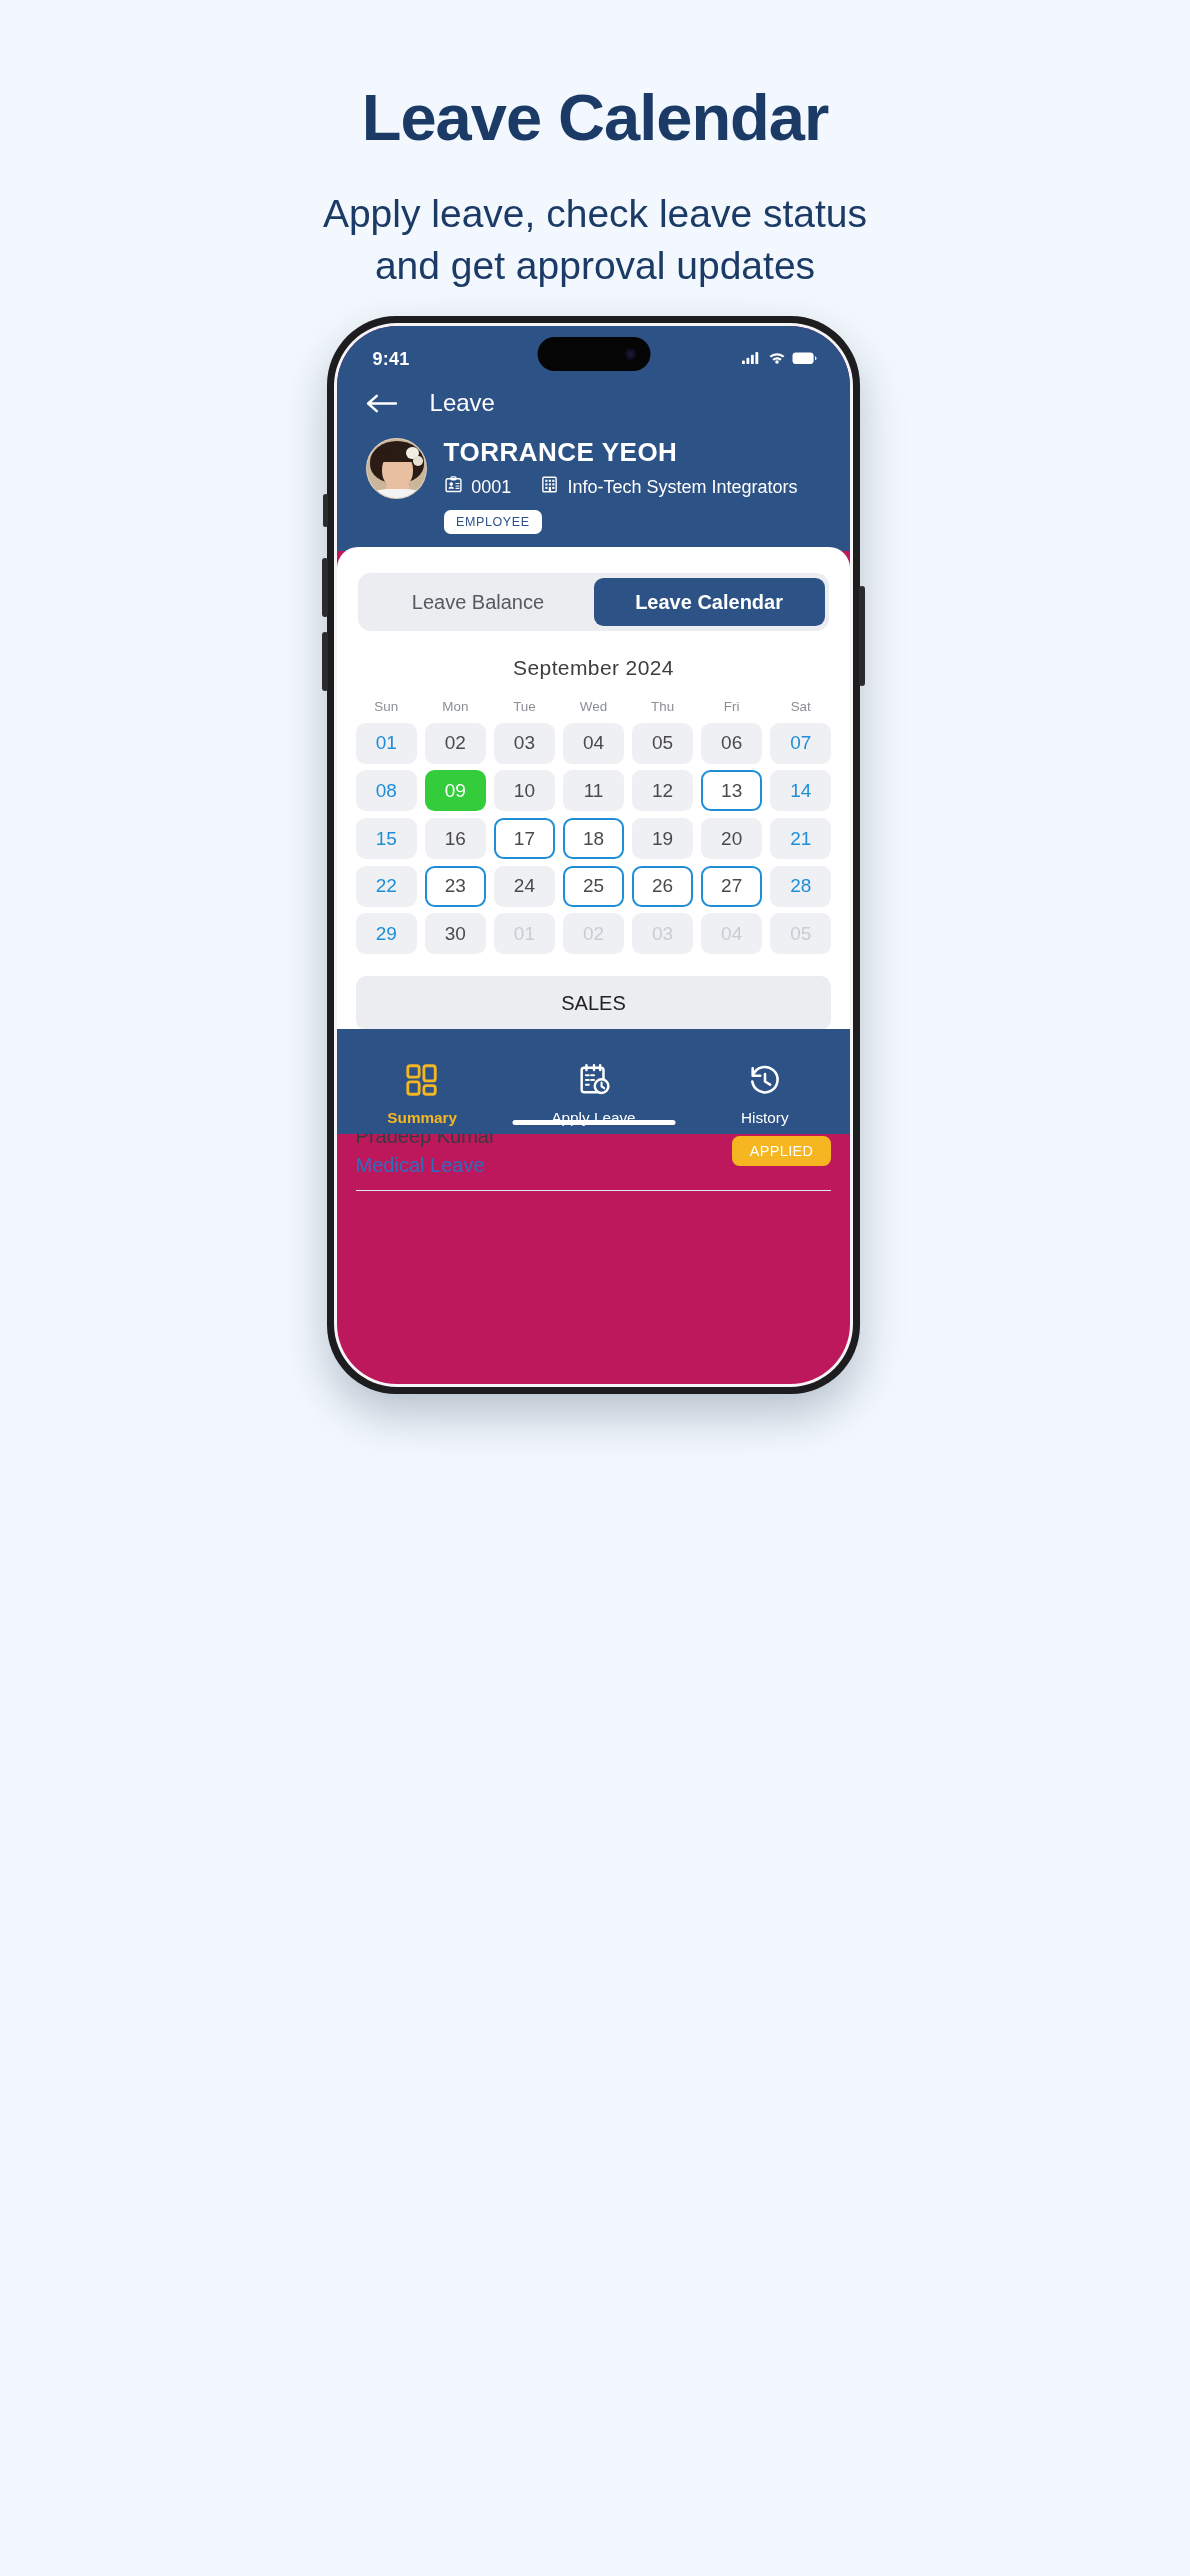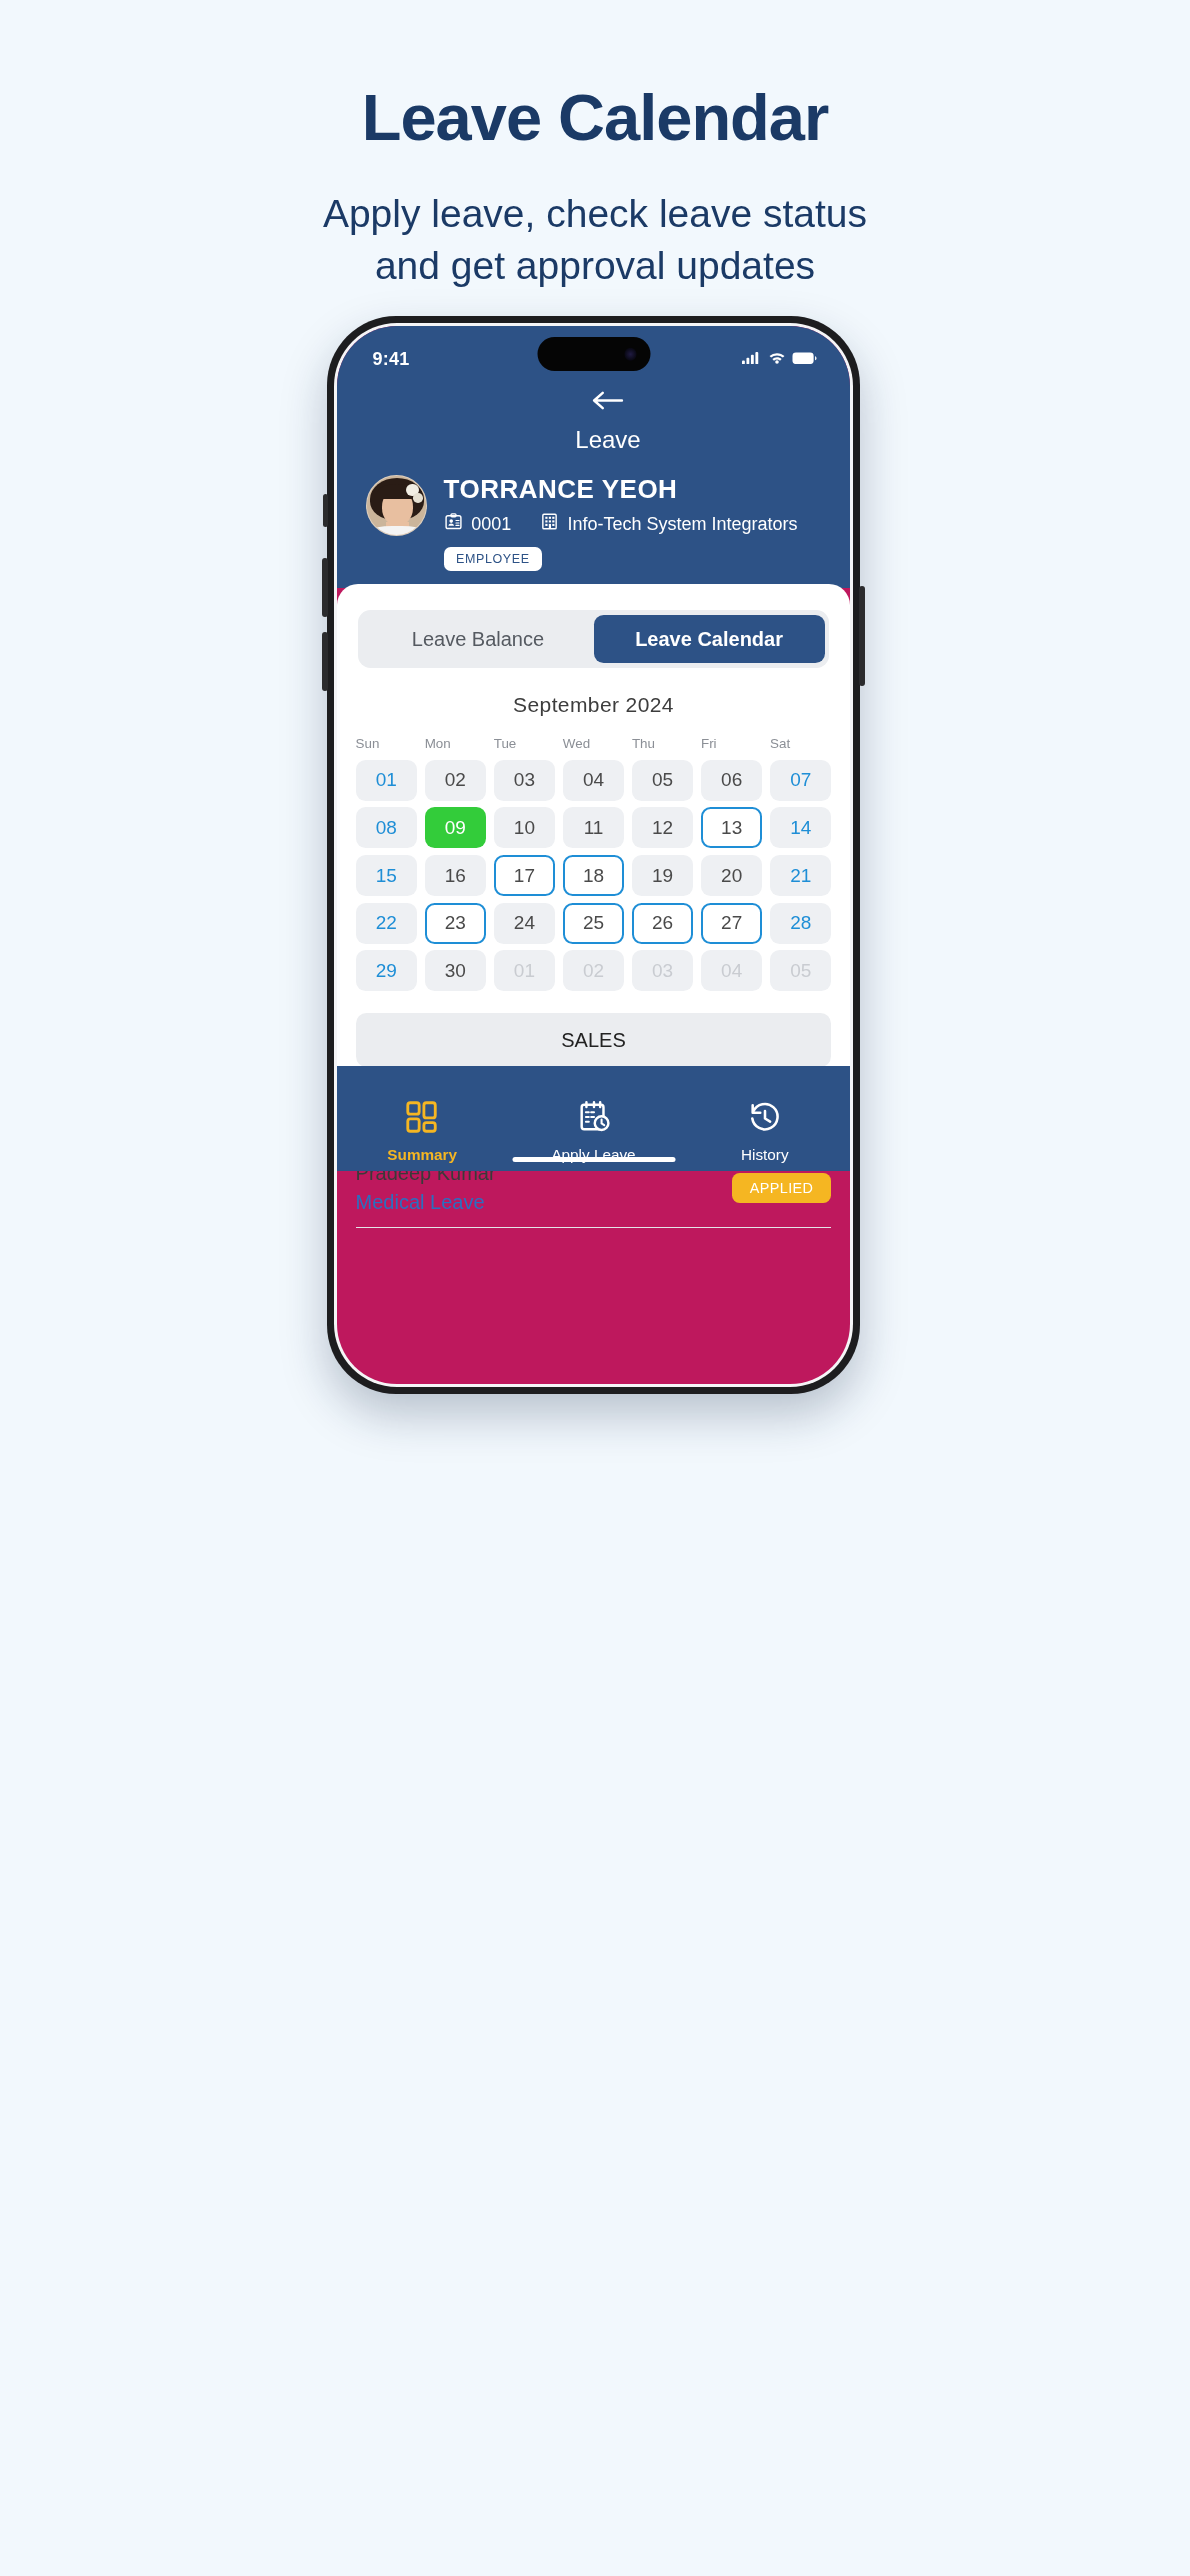--- a/index.html
+++ b/index.html
@@ -98,21 +98,21 @@
     position:absolute;
     right:13.4px; top:50%;
     transform:translateY(-50%);
     width:12.5px;height:12.5px;border-radius:50%;
     background:radial-gradient(circle at 50% 50%, #201b42 0%, #0b0a18 60%, #000 100%);
   }
   .status-icons { display:flex; align-items:center; gap:6.7px; }
 
   
   .app-header { background:#2d5286; padding:0 0 17px 0; }
-  .nav-row { display:flex; align-items:center; gap:14px; padding:9.6px 0 5.8px 29px;flex-direction:column; }
+  .nav-row { display:flex; align-items:center; gap:31px; padding:9.6px 0 5.8px 29px; }
   .back-arrow { width:33px; height:23px; }
   .nav-title { color:#fff; font-size:24px; font-weight:400; }
 
   .profile { display:flex; padding:15.3px 0 0 29px; gap:17px; }
   .avatar {
     width:61px;height:61px;border-radius:50%;
     flex:none;
     overflow:hidden;
     background:#cbb59b;
     position:relative;
@@ -176,21 +176,21 @@
     text-align:center;
     margin-top:25px;
     font-size:21px;
     color:#3d3d3d;
     letter-spacing:0.4px;
   }
 
   .cal-grid { margin:15.3px 19px 0 19px; }
   .cal-row { display:grid; grid-template-columns:repeat(7,1fr); gap:7.7px; }
   .dow {
-    text-align:left;
+    text-align:center;
     font-size:13.4px;
     color:#8b8f96;
     padding:3.8px 0 8.6px 0;
   }
   .cell {
     height:41px;
     border-radius:9.6px;
     background:#eef0f3;
     display:flex;
     align-items:center;

